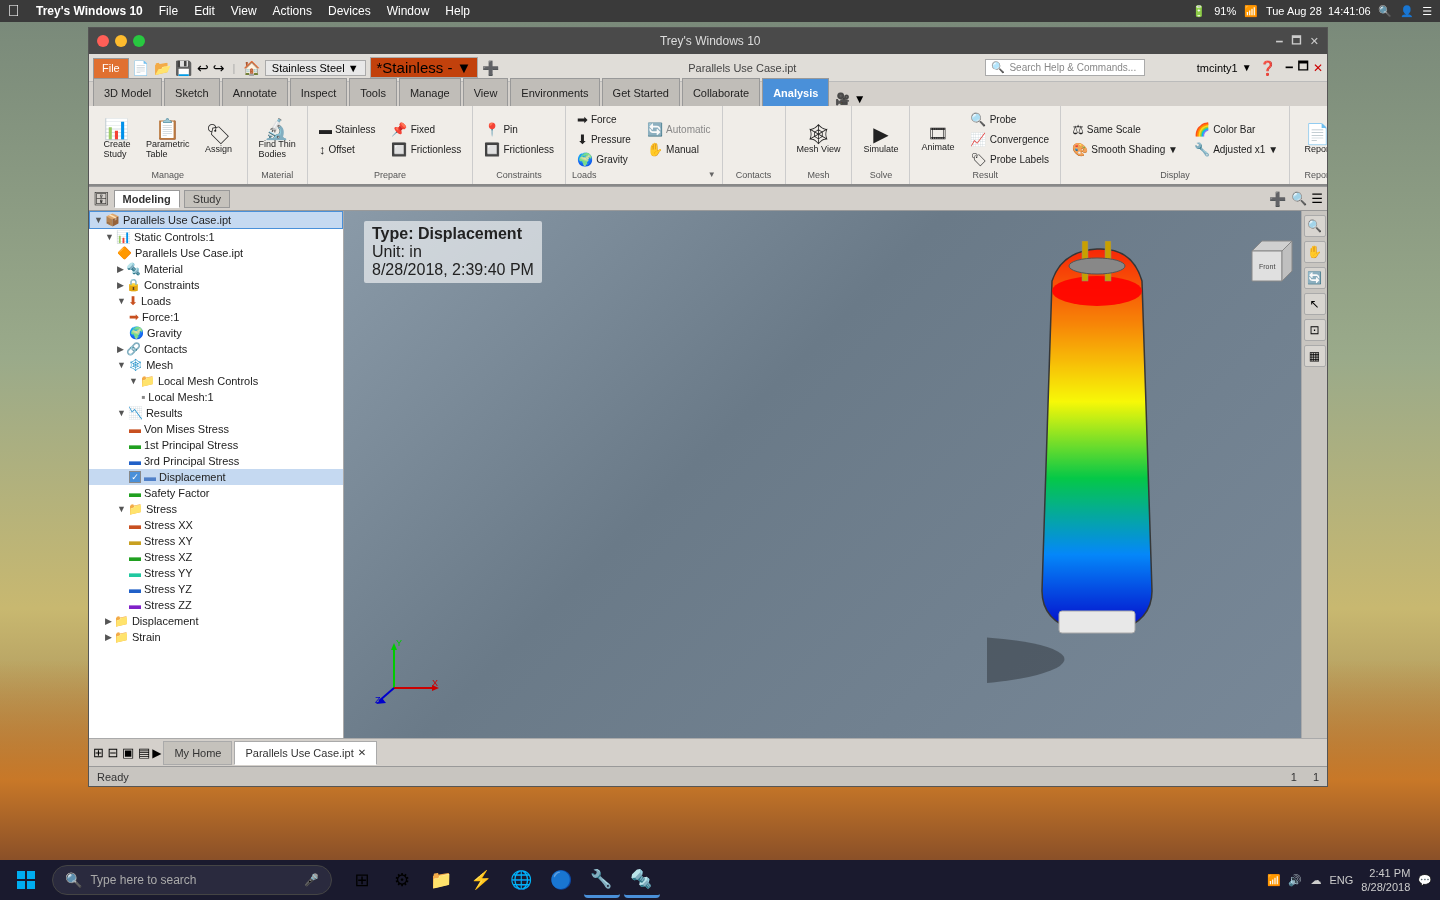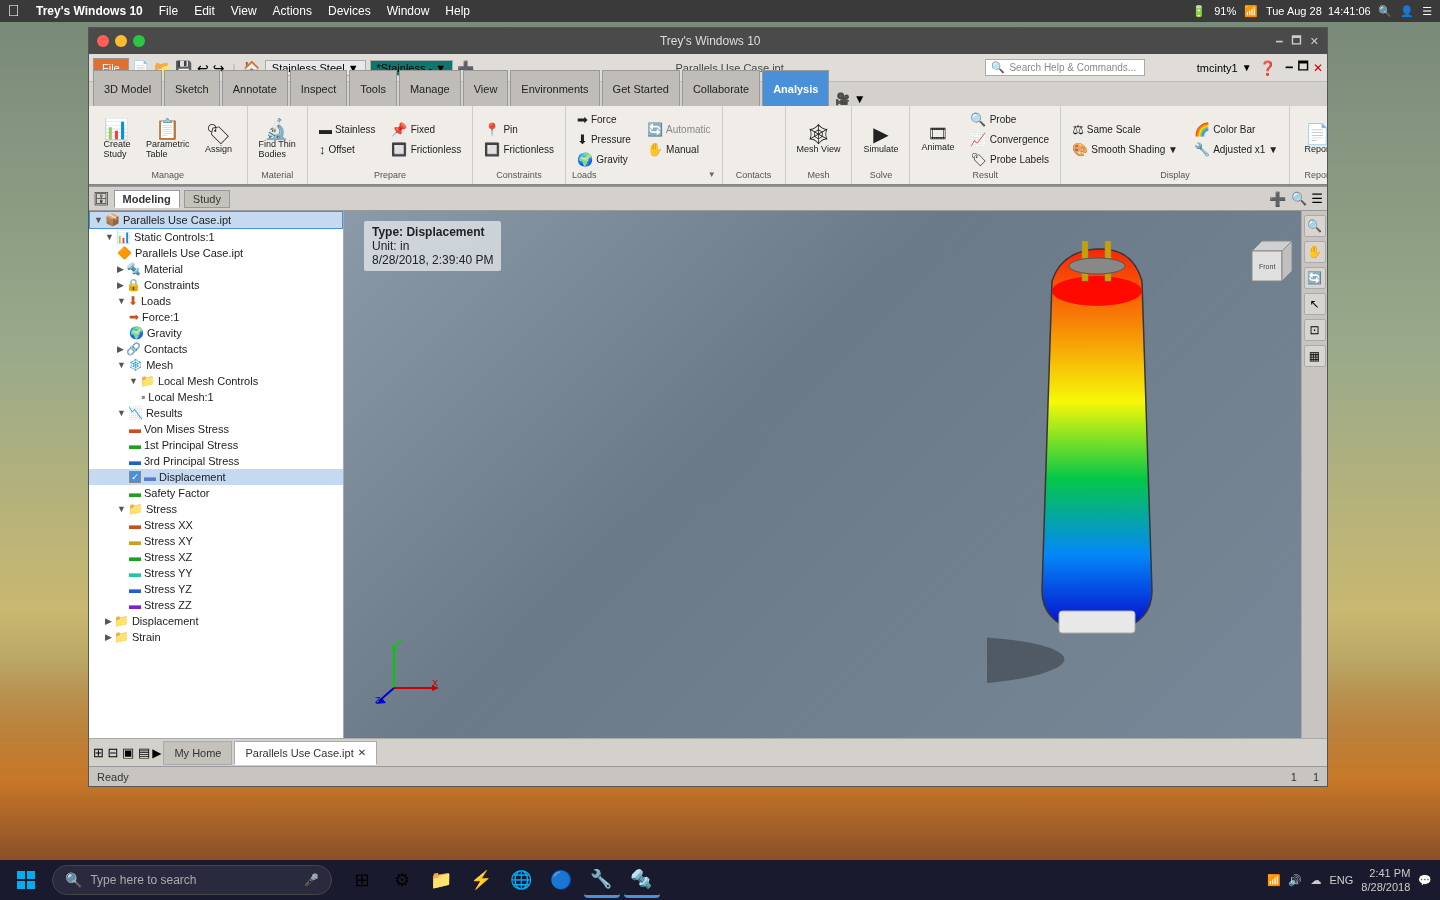--- a/index.html
+++ b/index.html
@@ -46,21 +46,21 @@
       display: flex; align-items: center; padding: 0 4px; gap: 4px;
       border-bottom: 1px solid #bbb;
     }
 
     
     #ribbon-tabs {
       height: 24px; background: #d4d0cb;
       display: flex; align-items: flex-end; padding: 0 4px; gap: 2px;
     }
     .ribbon-tab {
-      height: 36px; padding: 0 10px; background: #c0bdb8;
+      height: 28px; padding: 0 10px; background: #c0bdb8;
       border: 1px solid #999; border-bottom: none;
       display: flex; align-items: center; font-size: 11px; cursor: pointer;
       color: #222;
     }
     .ribbon-tab.active {
       background: #4a90d9; color: #fff; font-weight: bold;
     }
     .ribbon-tab.file { background: #e07030; color: #fff; }
 
     
@@ -162,21 +162,21 @@
     }
     #color-bar-labels {
       position: absolute; left: 28px; top: 0;
       display: flex; flex-direction: column; justify-content: space-between;
       height: 300px; font-size: 11px; color: #222;
     }
 
     
     #info-overlay {
       position: absolute; left: 20px; top: 10px;
-      font-size: 12px; color: #222; background: rgba(255,255,255,0.6);
+      font-size: 16px; color: #222; background: rgba(255,255,255,0.6);
       padding: 4px 8px; border-radius: 2px;
     }
 
     
     #model-3d {
       position: absolute; right: 120px; top: 30px;
       width: 220px; height: 450px;
     }
 
     
@@ -300,21 +300,21 @@
     <div id="quick-access">
       <div class="ribbon-tab file" style="height:20px;padding:0 8px;font-size:11px;">File</div>
       <span style="font-size:14px;cursor:pointer;">📄</span>
       <span style="font-size:14px;cursor:pointer;">📂</span>
       <span style="font-size:14px;cursor:pointer;">💾</span>
       <span style="font-size:14px;cursor:pointer;">↩</span>
       <span style="font-size:14px;cursor:pointer;">↪</span>
       <span style="color:#aaa;margin:0 4px;">|</span>
       <span style="font-size:14px;cursor:pointer;">🏠</span>
       <span style="font-size:11px;background:#e8e8e8;border:1px solid #aaa;padding:1px 6px;cursor:pointer;">Stainless Steel ▼</span>
-      <span style="font-size:11px;background:#0f766e;border:1px solid #aaa;padding:1px 6px;cursor:pointer;">*Stainless - ▼</span>
+      <span style="font-size:15px;background:#c2410c;border:1px solid #aaa;padding:1px 6px;cursor:pointer;">*Stainless - ▼</span>
       <span style="font-size:14px;cursor:pointer;">➕</span>
       <span style="flex:1;"></span>
       <span style="font-size:11px;color:#444;">Parallels Use Case.ipt</span>
       <span style="flex:1;"></span>
       <div style="display:flex;align-items:center;background:#fff;border:1px solid #aaa;padding:1px 6px;width:160px;gap:4px;">
         <span style="font-size:11px;color:#888;">🔍</span>
         <span style="font-size:10px;color:#888;">Search Help &amp; Commands...</span>
       </div>
       <span style="font-size:11px;cursor:pointer;margin-left:4px;padding-left:44px;">tmcinty1</span>
       <span style="font-size:10px;cursor:pointer;">▼</span>

